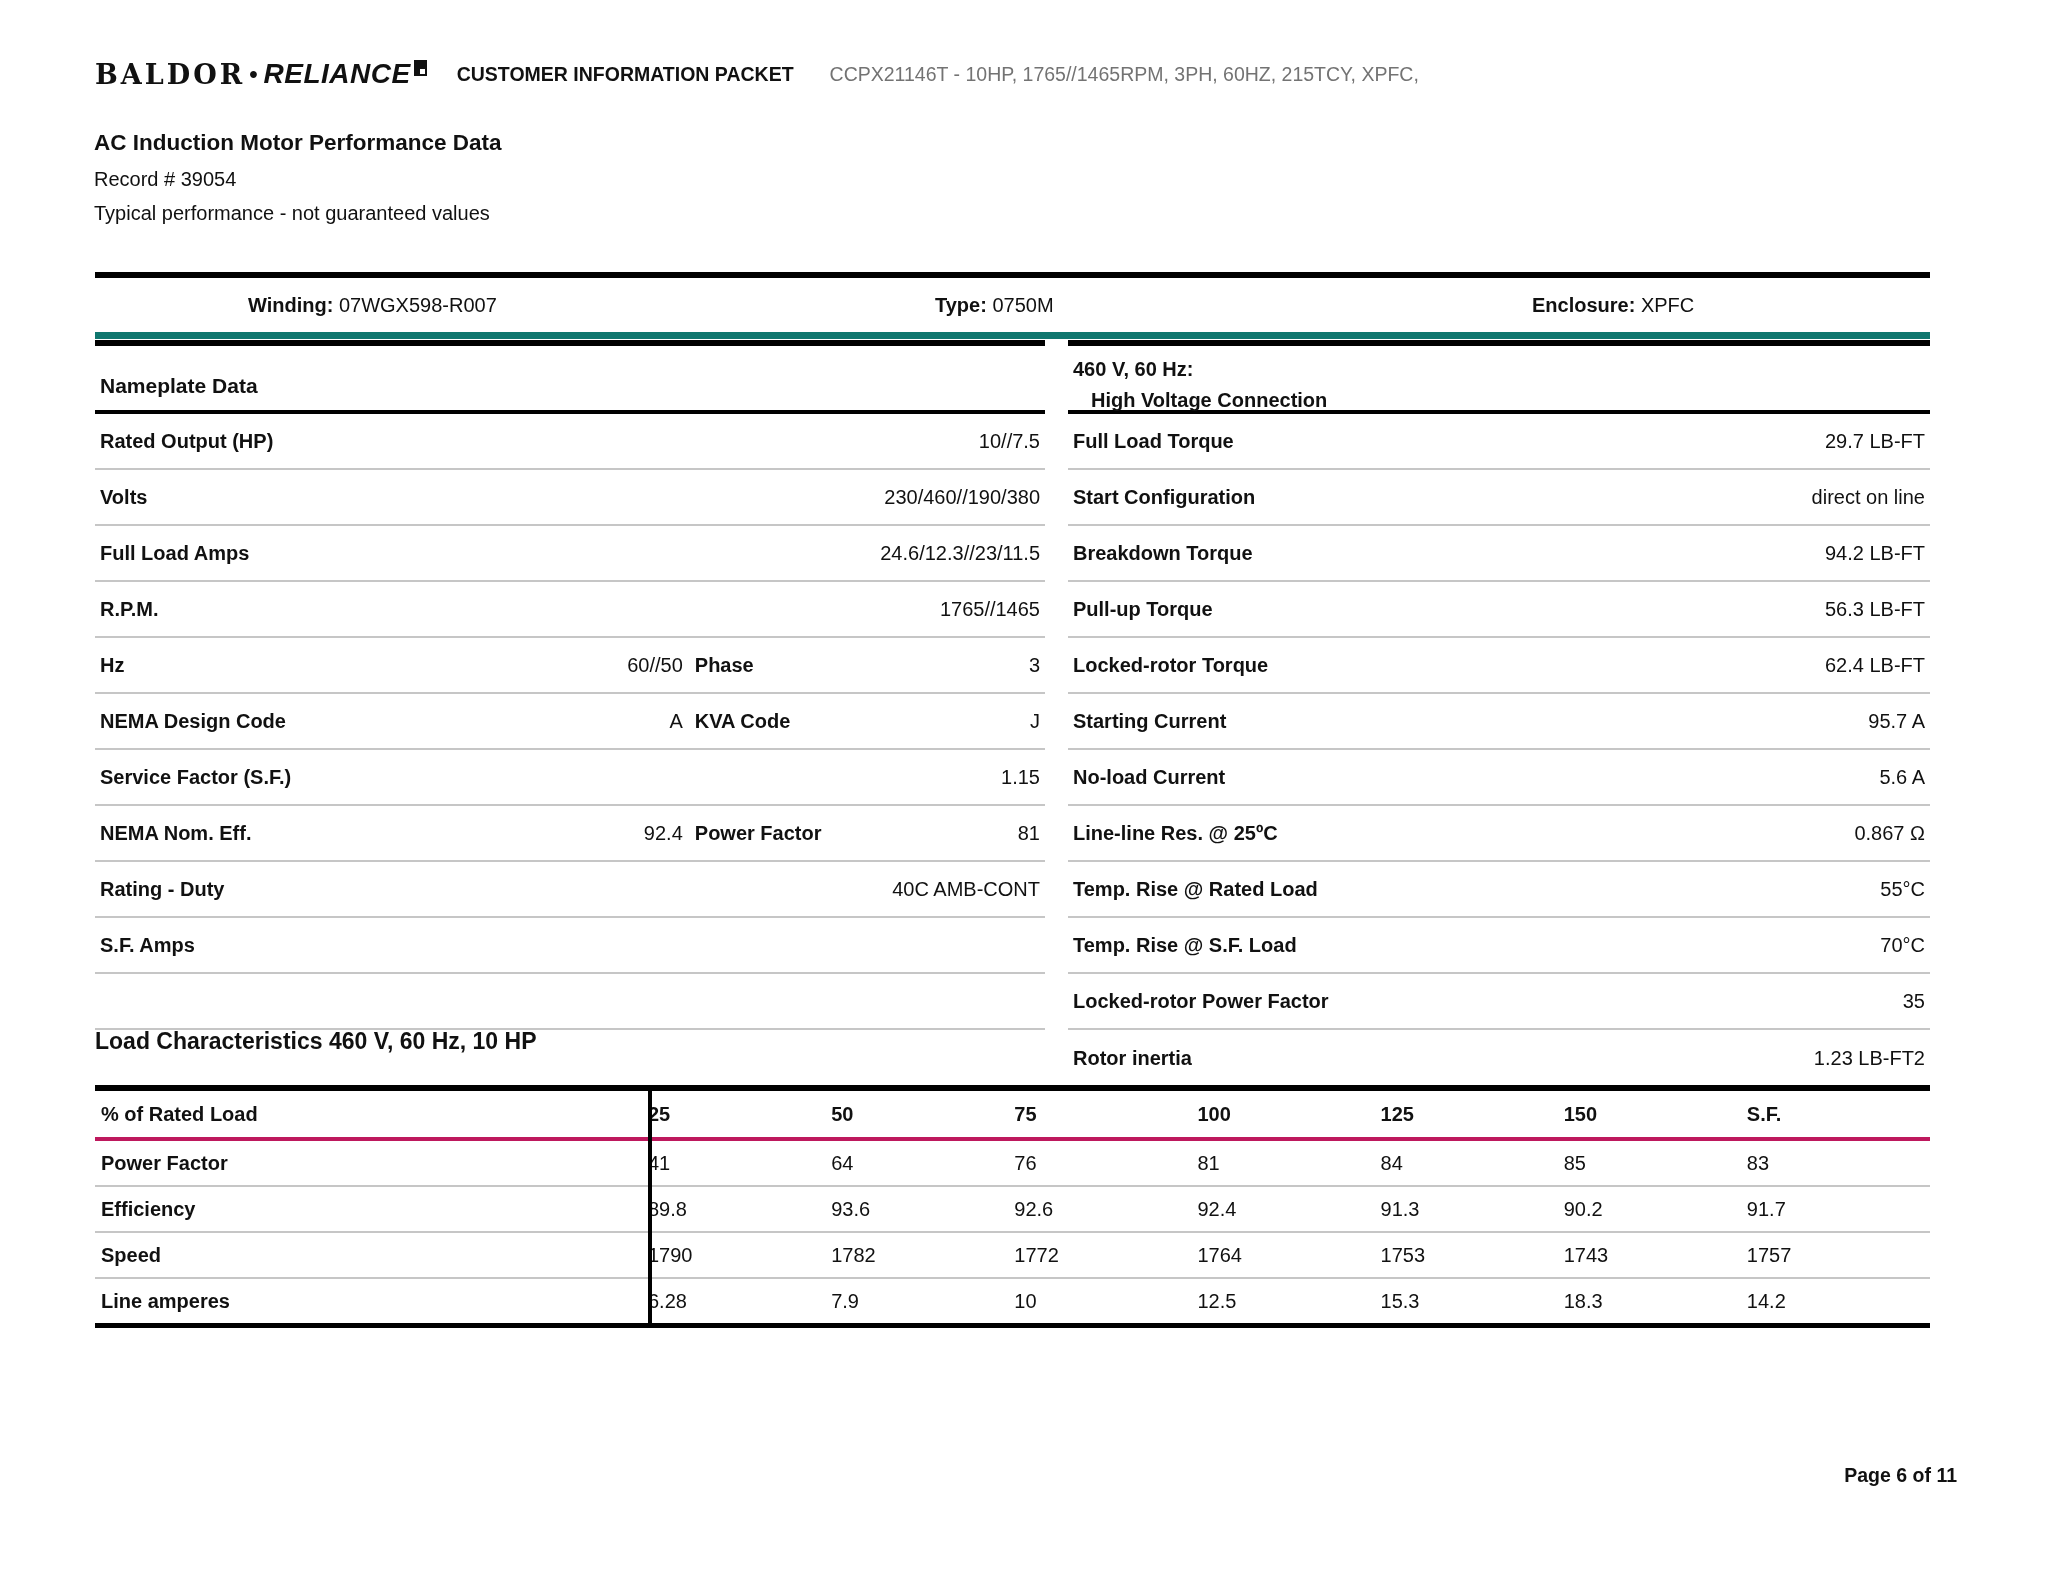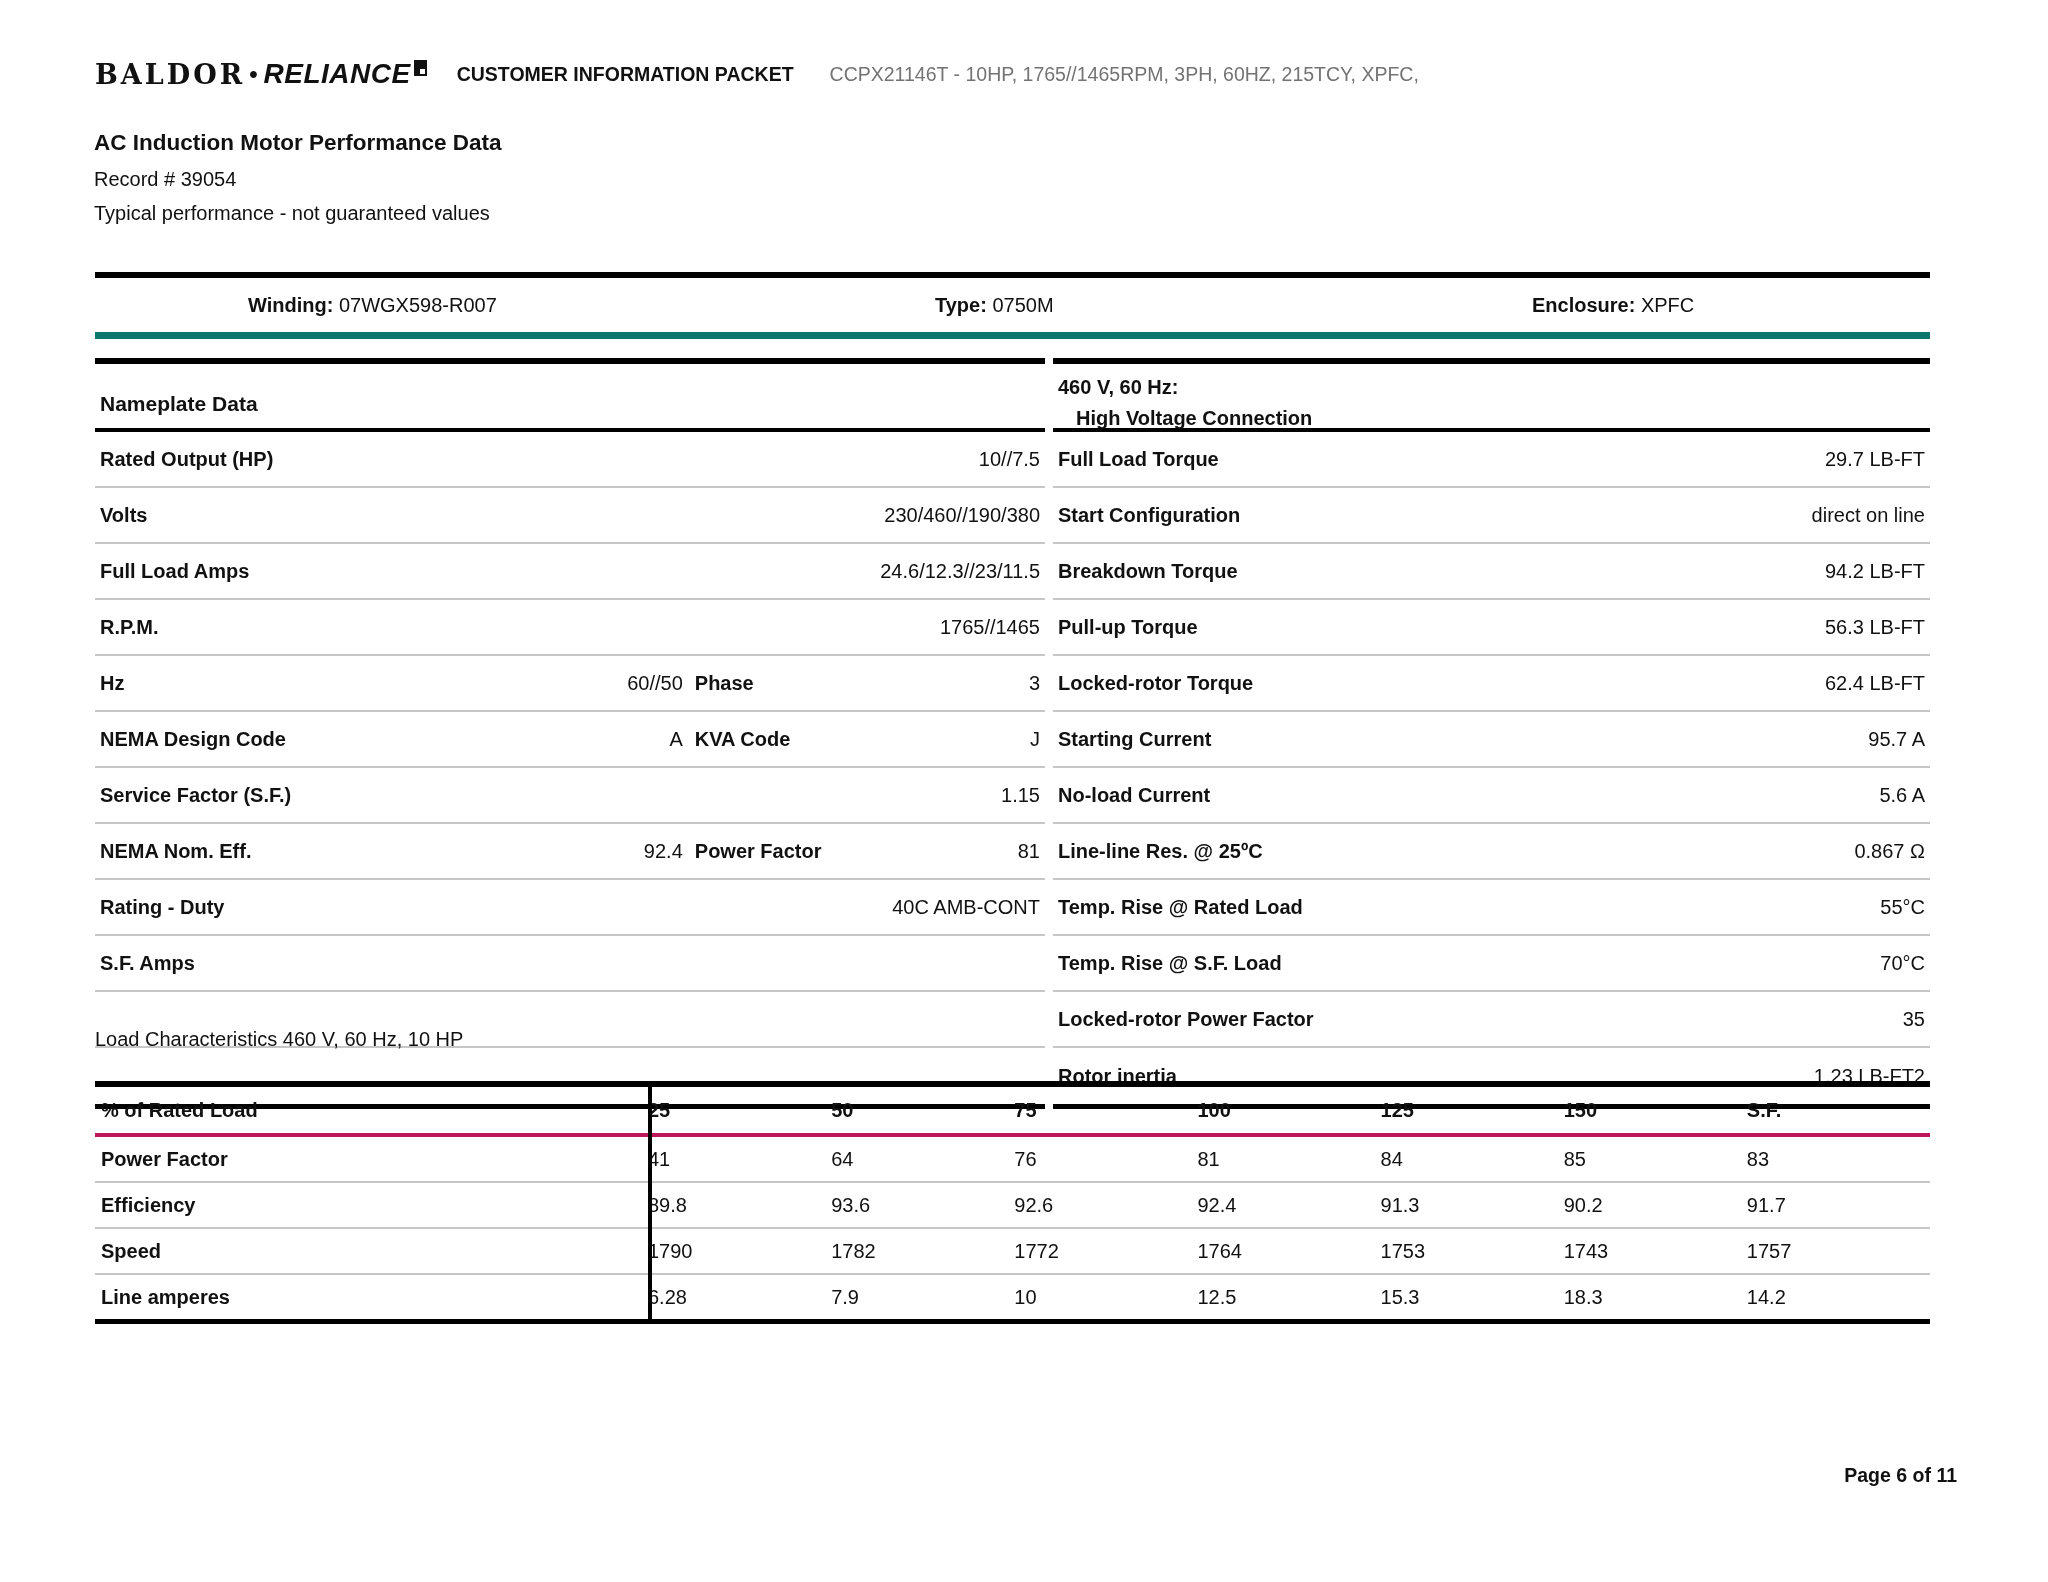--- a/index.html
+++ b/index.html
@@ -25,39 +25,39 @@
   .doc-sub { font-size:20px; margin-bottom:11px; }
 
   
   .winding-bar { position:absolute; left:95px; right:118px; top:272px; height:54px;
     border-top:6px solid #000; border-bottom:7px solid #0f766e; }
   .winding-bar .pair { position:absolute; top:50%; transform:translateY(-50%); font-size:20px; white-space:nowrap; }
   .pair .plabel { font-weight:bold; }
   .wb-winding { left:153px; } .wb-type { left:840px; } .wb-enclosure { left:1437px; }
 
   
-  .tables { position:absolute; left:95px; right:118px; top:358px; display:flex; gap:8px; }
+  .tables { position:absolute; left:95px; right:118px; top:340px; display:flex; gap:23px; }
   .ntable { border-bottom:5px solid #000; }
   .t-left { width:950px; }
   .t-right { flex:1; }
   .t-head { border-top:6px solid #000; border-bottom:4px solid #000; height:74px; box-sizing:border-box; }
   .t-head-left { display:flex; align-items:flex-end; padding:0 5px 12px 5px; font-weight:bold; font-size:21px; }
   .t-head-right { padding:8px 5px 16px 5px; font-weight:bold; font-size:20px; line-height:31px; }
   .t-head-right .indent { padding-left:18px; }
   .nrow { display:flex; align-items:center; height:56px; box-sizing:border-box;
     border-bottom:2px solid #c6c6c6; font-size:20px; padding:12px 5px; }
   .nrow:last-child { border-bottom:none; }
   .lbl { font-weight:bold; white-space:nowrap; }
   .val { flex:1; text-align:right; white-space:nowrap; }
   .seg1 { flex:0 0 62%; display:flex; }
   .seg2 { flex:1; display:flex; padding-left:12px; }
 
   
   .load-section { position:absolute; left:95px; right:118px; top:1028px; }
-  .load-title { font-weight:normal; font-size:20px; }
+  .load-title { font-weight:bold; font-size:23px; }
   .load-table { margin-top:30px; border-top:6px solid #000; border-bottom:5px solid #000; position:relative; }
   .vline { position:absolute; left:553px; top:0; bottom:0; width:4px; background:#000; }
   .lt-head { display:flex; align-items:center; height:46px; border-bottom:4px solid #be185d; font-weight:bold; font-size:20px; }
   .lt-row { display:flex; align-items:center; height:44px; border-bottom:2px solid #c6c6c6; font-size:20px; }
   .lt-row:last-child { border-bottom:none; }
   .lt-label { width:553px; box-sizing:border-box; padding-left:6px; font-weight:bold; }
   .lt-cell { flex:1; text-align:left; padding-right:14px; white-space:nowrap; }
 
   
   .page-footer { position:absolute; top:1464px; right:91px; font-weight:bold; font-size:19.5px; }

